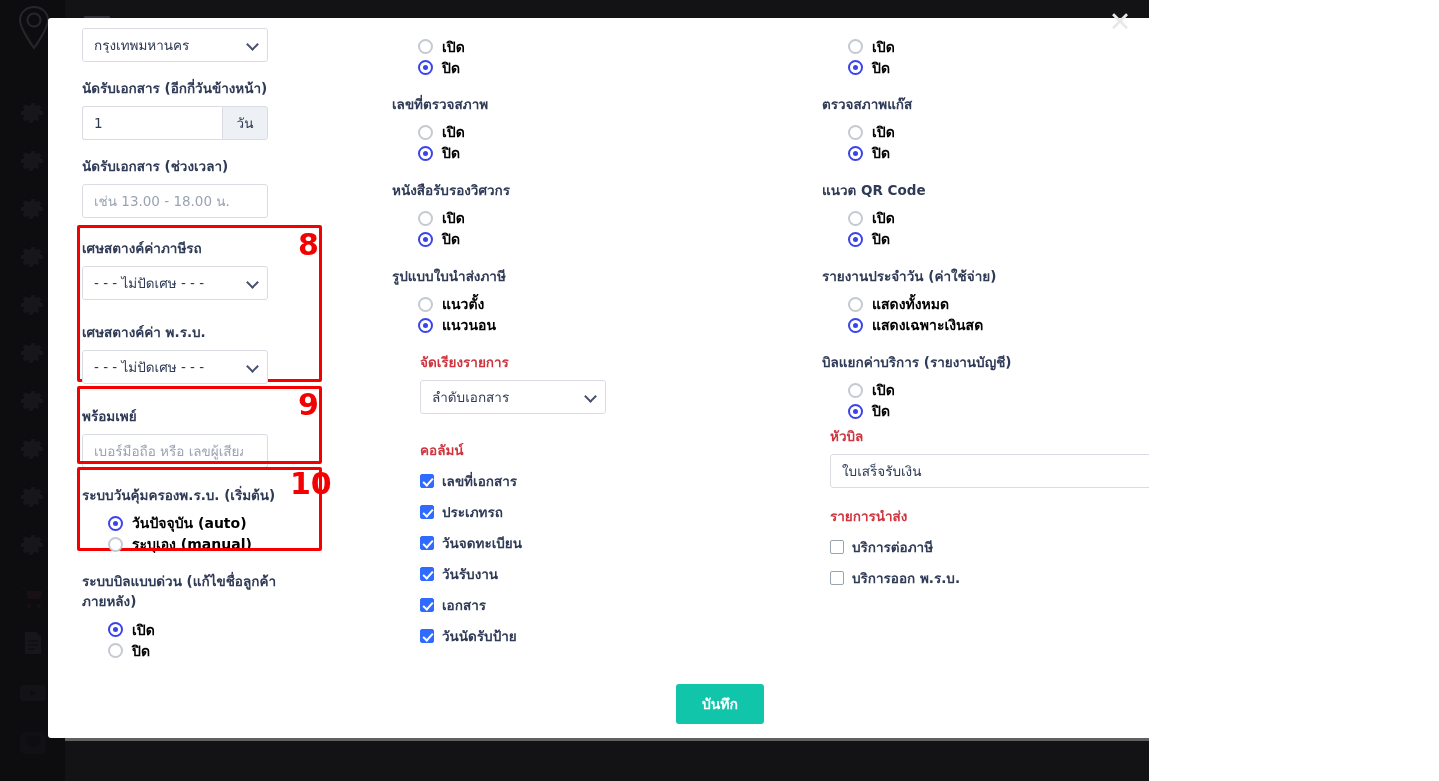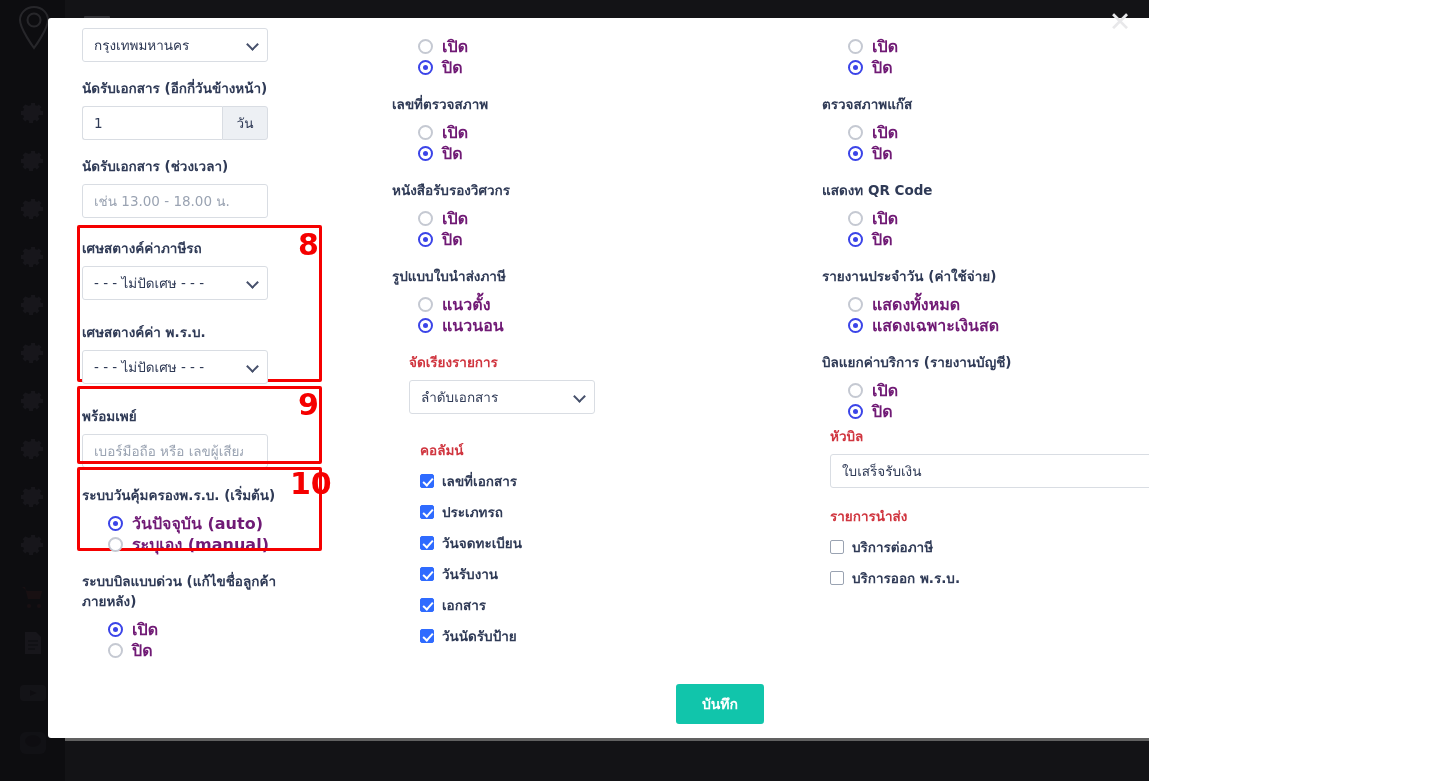--- a/index.html
+++ b/index.html
@@ -111,21 +111,21 @@
   .rrow { display: flex; align-items: center; height: 21px; }
   .rdo {
     width: 15px; height: 15px; border-radius: 50%; border: 2px solid #c5c9d2;
     background: #fff; margin-right: 9px; flex: none; position: relative;
   }
   .rdo.on { border-color: #3b44e8; }
   .rdo.on::after {
     content: ""; position: absolute; left: 3px; top: 3px;
     width: 5px; height: 5px; border-radius: 50%; background: #3b44e8;
   }
-  .rtx { font-size: 16px; font-weight: bold; color: #701a75; }
+  .rtx { font-size: 14px; font-weight: bold; color: #000000; }
 
   
   .cbrow { display: flex; align-items: center; margin-bottom: 9px; }
   .cbx {
     width: 14px; height: 14px; border: 1px solid #9aa3b2; border-radius: 2px;
     background: #fff; margin-right: 8px; flex: none; position: relative;
   }
   .cbx.on { background: #2f6bff; border-color: #2f6bff; }
   .cbx.on::after {
     content: ""; position: absolute; left: 4px; top: 1px; width: 4px; height: 8px;
@@ -440,21 +440,21 @@
                 <span class="rdo"></span>
                 <span class="rtx">แนวตั้ง</span>
               </div>
               <div class="rrow">
                 <span class="rdo on"></span>
                 <span class="rtx">แนวนอน</span>
               </div>
             </div>
           </div>
 
-          <div class="field" style="margin-left:17px;">
+          <div class="field" style="margin-left:28px;">
             <div class="lbl lbl-red">จัดเรียงรายการ</div>
             <div class="sel-wrap" style="margin-bottom:10px;">
               <select class="sel">
                 <option>ลำดับเอกสาร</option>
               </select>
             </div>
           </div>
 
           <div class="field" style="margin-left:28px;">
             <div class="lbl lbl-red" style="margin-bottom:9px;">คอลัมน์</div>
@@ -508,21 +508,21 @@
                 <span class="rtx">เปิด</span>
               </div>
               <div class="rrow">
                 <span class="rdo on"></span>
                 <span class="rtx">ปิด</span>
               </div>
             </div>
           </div>
 
           <div class="field">
-            <div class="lbl">แสดงท QR Code</div>
+            <div class="lbl">แนวต QR Code</div>
             <div class="radios">
               <div class="rrow">
                 <span class="rdo"></span>
                 <span class="rtx">เปิด</span>
               </div>
               <div class="rrow">
                 <span class="rdo on"></span>
                 <span class="rtx">ปิด</span>
               </div>
             </div>

